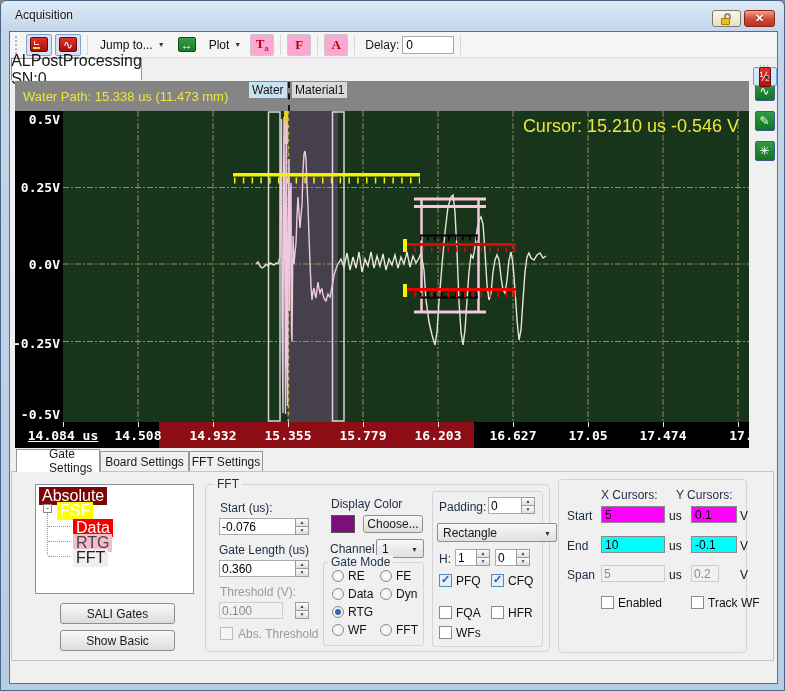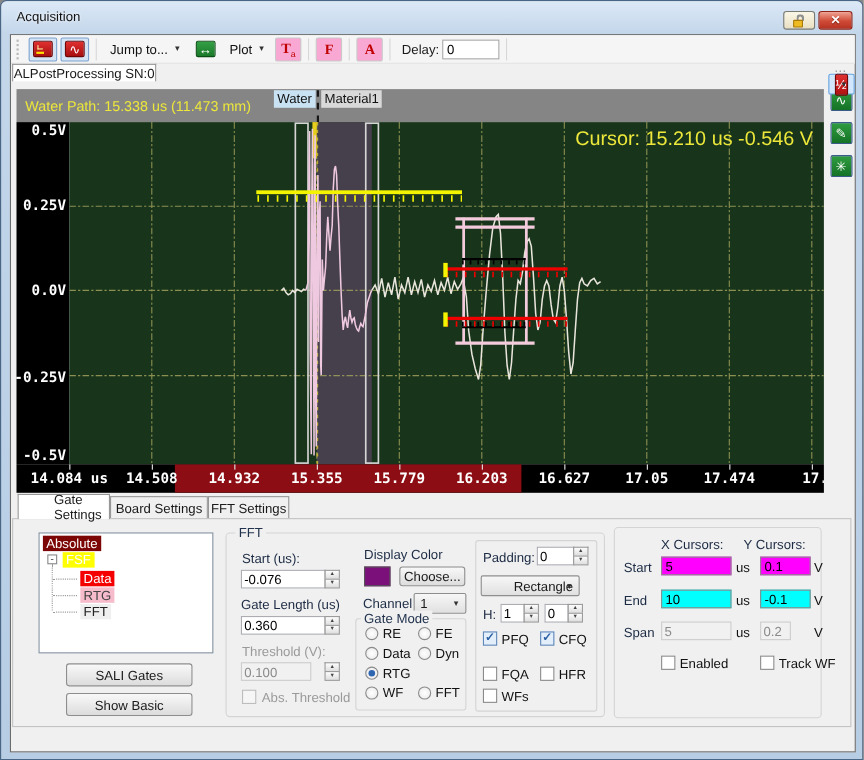--- a/index.html
+++ b/index.html
@@ -30,21 +30,21 @@
   .mini-green{background:linear-gradient(#34a045,#1a7a2a);border:1px solid #0c4f16;color:#fff;}
   .ascan-mark{position:absolute;left:2px;bottom:2px;width:7px;height:2px;background:#ffe000;}
   .ascan-dot{position:absolute;left:3px;top:3px;width:5px;height:4px;border-left:1px solid #ffe9a0;border-bottom:1px solid #ffe9a0;}
   .wave-glyph{font-size:12px;line-height:1;color:#fff;}
   .drop-btn{display:flex;align-items:center;gap:5px;padding:0 5px;height:22px;color:#111;}
   .drop-arrow{font-size:7px;color:#333;}
   .tb-letter{font-weight:bold;color:#c00000;font-size:13px;font-family:"Liberation Serif",serif;}
   .tb-sub{font-size:8px;color:#c00000;vertical-align:sub;}
   .tb-input{width:52px;height:18px;border:1px solid #a9a9a9;background:#fff;font:12px "Liberation Sans",sans-serif;padding:0 3px;}
   
-  .tab-main{position:absolute;left:10px;top:57px;width:131px;height:16px;background:#fff;border:1px solid #979797;border-bottom:none;display:flex;align-items:center;justify-content:center;font-size:12px;}
+  .tab-main{position:absolute;left:10px;top:57px;width:131px;height:22px;background:#fff;border:1px solid #979797;border-bottom:none;display:flex;align-items:center;justify-content:center;font-size:16px;}
   
   .phead{position:absolute;left:14px;top:80px;width:734px;height:30px;background:#858585;}
   .waterpath{position:absolute;left:8px;top:8px;color:#ece73a;font-size:13px;}
   .pill{position:absolute;top:1px;height:16px;padding:0 3px;font-size:12px;color:#111;display:flex;align-items:center;}
   .pill-water{left:234px;background:#c9e2f3;}
   .pill-mat{left:277px;background:#d9d9d9;}
   .phead-vline{position:absolute;left:273px;top:1px;height:29px;border-left:2px dashed #161616;}
   .ybar{position:absolute;left:14px;top:110px;width:48px;height:311px;background:#000;}
   .ylab{position:absolute;right:3px;color:#fff;font:bold 13px "DejaVu Sans Mono",monospace;white-space:nowrap;}
   .green{position:absolute;left:62px;top:110px;width:686px;height:311px;background:#18351b;overflow:hidden;}
@@ -61,21 +61,21 @@
   .side-ic{width:20px;height:20px;border-radius:2px;display:flex;align-items:center;justify-content:center;font-size:12px;color:#fff;}
   .side-green{background:linear-gradient(#2f9c40,#157226);border:1px solid #3a5a8a;}
   .side-red{background:linear-gradient(#e03030,#b01212);border:1px solid #6e0808;}
   .side-btn.sel{border:1px solid #66a3e0;background:#d2e7fb;}
   
   .btab{position:absolute;border:1px solid #979797;background:#f0f0f0;display:flex;align-items:center;justify-content:center;font-size:12px;height:21px;top:450px;}
   .btab.active{background:#fff;height:23px;top:448px;border-bottom:none;z-index:2;}
   .page{position:absolute;left:10px;top:470px;width:763px;height:190px;background:#f0f0f0;border:1px solid #c3c3c3;}
   
   .treebox{position:absolute;left:23px;top:12px;width:159px;height:110px;background:#fff;border:1px solid #82909f;}
-  .tnode{position:absolute;padding:0 3px;font-size:12px;white-space:nowrap;}
+  .tnode{position:absolute;padding:0 3px;font-size:16px;white-space:nowrap;}
   .t-abs{left:3px;top:2px;background:#7c0606;color:#fff;}
   .t-fsf{left:21px;top:17px;background:#ffff00;color:#fff;}
   .t-data{left:37px;top:34px;background:#f40000;color:#fff;}
   .t-rtg{left:37px;top:49px;background:#f6bccb;color:#444;}
   .t-fft{left:37px;top:64px;background:#efefef;color:#222;}
   .t-exp{position:absolute;left:7px;top:19px;width:9px;height:9px;border:1px solid #888;background:#fff;font-size:9px;line-height:7px;text-align:center;color:#333;}
   .t-vline{position:absolute;left:11px;top:28px;height:42px;border-left:1px dotted #9a9a9a;}
   .t-hline{position:absolute;left:12px;width:22px;border-top:1px dotted #9a9a9a;}
   .btn{position:absolute;border:1px solid #8e8e8e;border-radius:3px;background:linear-gradient(#f8f8f8,#ececec 45%,#dcdcdc);font:12px "Liberation Sans",sans-serif;display:flex;align-items:center;justify-content:center;}
   
@@ -255,21 +255,21 @@
     <span class="xtick" style="left:48px;"></span>
       <span class="xtick" style="left:123px;"></span>
     <span class="xtick" style="left:198px;"></span>
       <span class="xtick" style="left:273px;"></span>
     <span class="xtick" style="left:348px;"></span>
       <span class="xtick" style="left:423px;"></span>
     <span class="xtick" style="left:498px;"></span>
       <span class="xtick" style="left:573px;"></span>
     <span class="xtick" style="left:648px;"></span>
       <span class="xtick" style="left:723px;"></span>
-    <span class="xlab" style="left:48px;">14.084 us</span>
+    <span class="xlab" style="left:48px;text-decoration:underline;">14.084 us</span>
     <span class="xlab" style="left:123px;">14.508</span>
     <span class="xlab" style="left:198px;">14.932</span>
     <span class="xlab" style="left:273px;">15.355</span>
     <span class="xlab" style="left:348px;">15.779</span>
     <span class="xlab" style="left:423px;">16.203</span>
     <span class="xlab" style="left:498px;">16.627</span>
     <span class="xlab" style="left:573px;">17.05</span>
     <span class="xlab" style="left:648px;">17.474</span>
     <span class="xlab" style="left:726px;">17.</span>
   </div>
@@ -371,21 +371,21 @@
         <span class="chklab" style="left:72px;top:60px;">FFT</span>
       </div>
 
       <div class="grp" style="left:226px;top:6px;width:111px;height:156px;border-radius:3px;">
         <span class="lab" style="left:6px;top:8px;">Padding:</span>
         <input class="inp" style="left: 55px; top: 5px; width: 34px;" value="0">
         <span class="spin" style="left:88px;top:5px;">
             <span></span>
             <span></span>
           </span>
-        <div class="sel" style="left:4px;top:31px;width:90px;justify-content:flex-end;">
+        <div class="sel" style="left:4px;top:31px;width:120px;">
           <span>Rectangle</span>
         </div>
         <span class="lab" style="left:6px;top:60px;">H:</span>
         <input class="inp" style="left: 22px; top: 57px; width: 22px;" value="1">
         <span class="spin" style="left:43px;top:57px;">
             <span></span>
             <span></span>
           </span>
         <input class="inp" style="left: 62px; top: 57px; width: 22px;" value="0">
         <span class="spin" style="left:83px;top:57px;">

